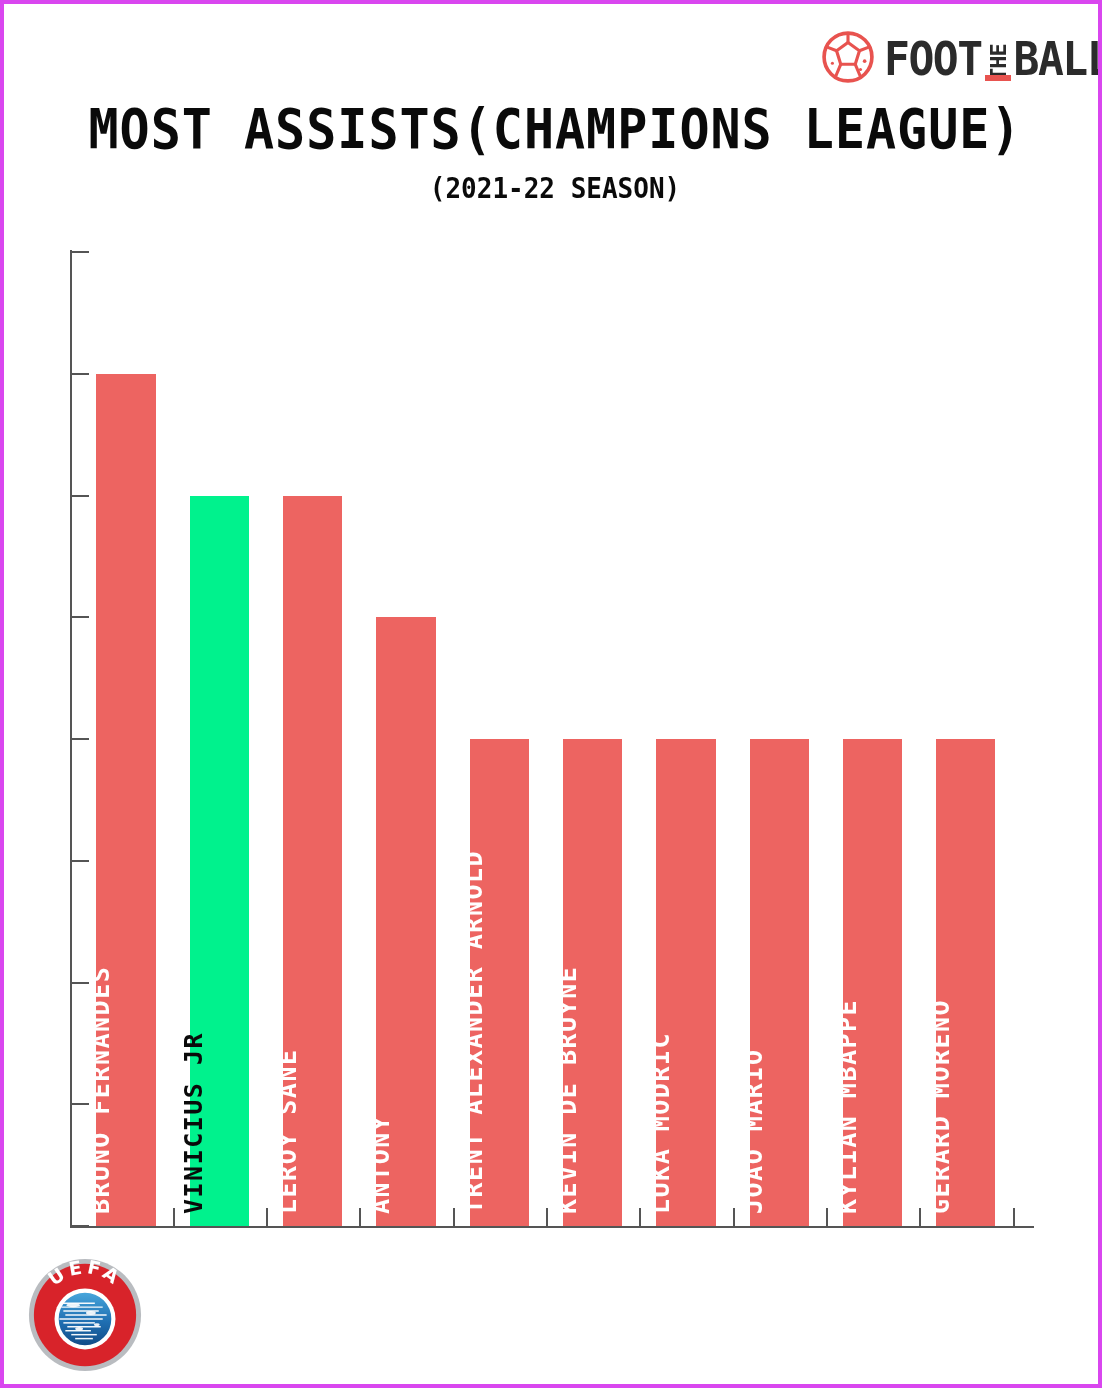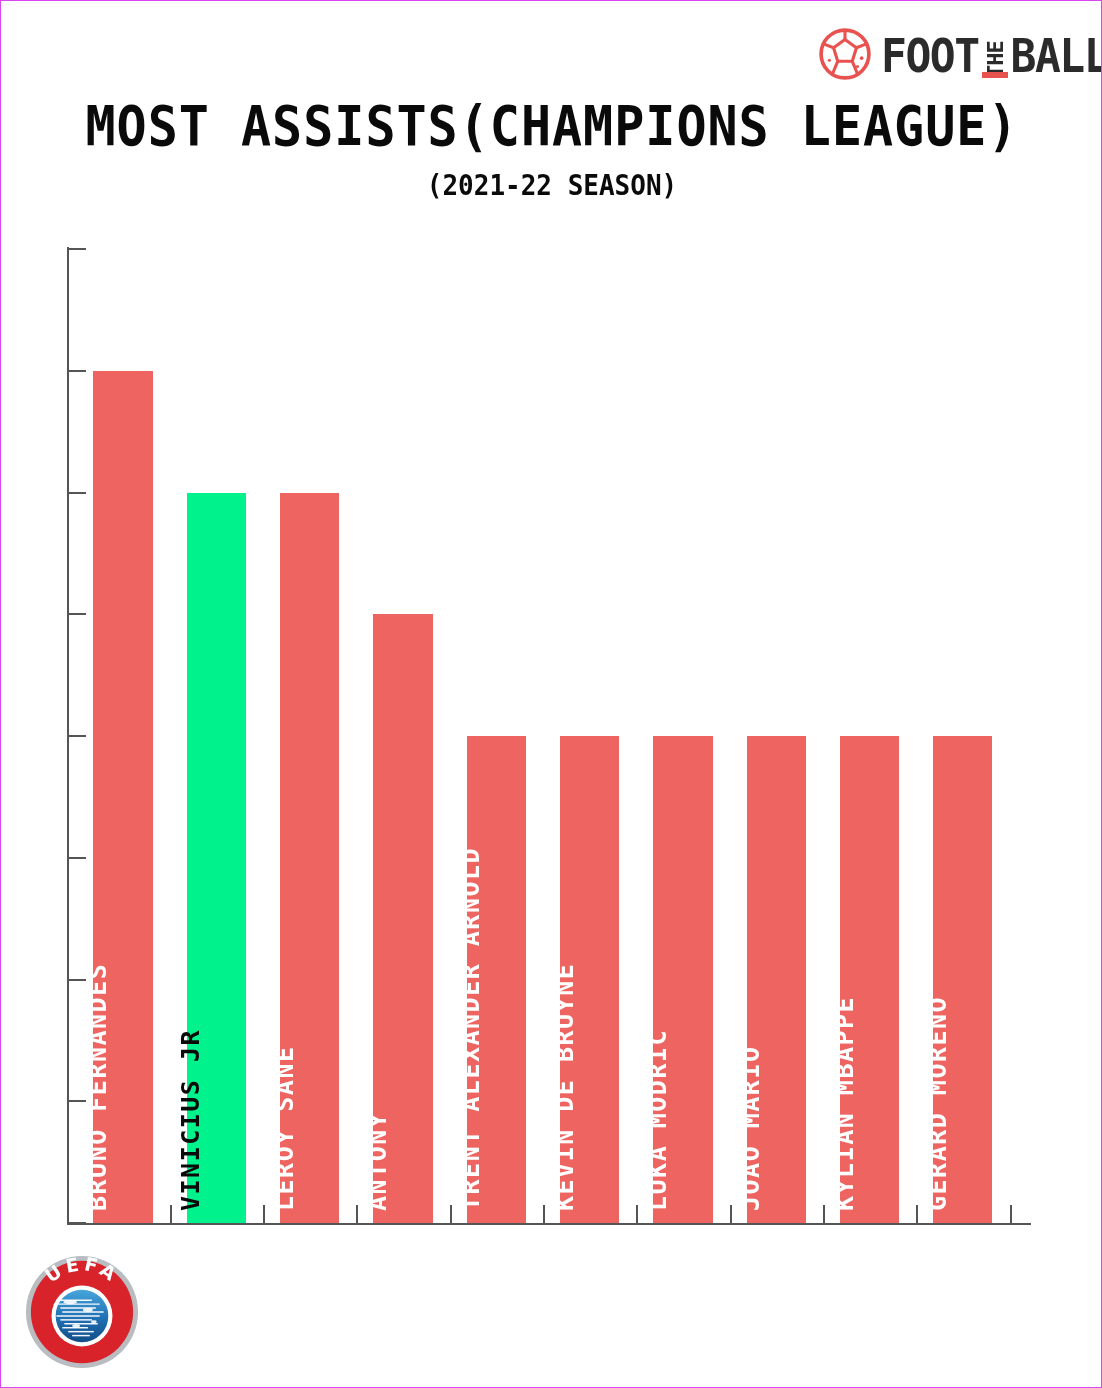--- a/index.html
+++ b/index.html
@@ -9,21 +9,21 @@
   }
   body {
     font-family: "DejaVu Sans Mono", monospace;
   }
   #page {
     position: relative;
     width: 1102px;
     height: 1388px;
     background: #ffffff;
     box-sizing: border-box;
-    border: 1px solid #d946ef;
+    border: 4px solid #d946ef;
     overflow: hidden;
   }
 
   
   #brand {
     position: absolute;
     left: 818px;
     top: 22px;
     height: 62px;
     display: flex;

